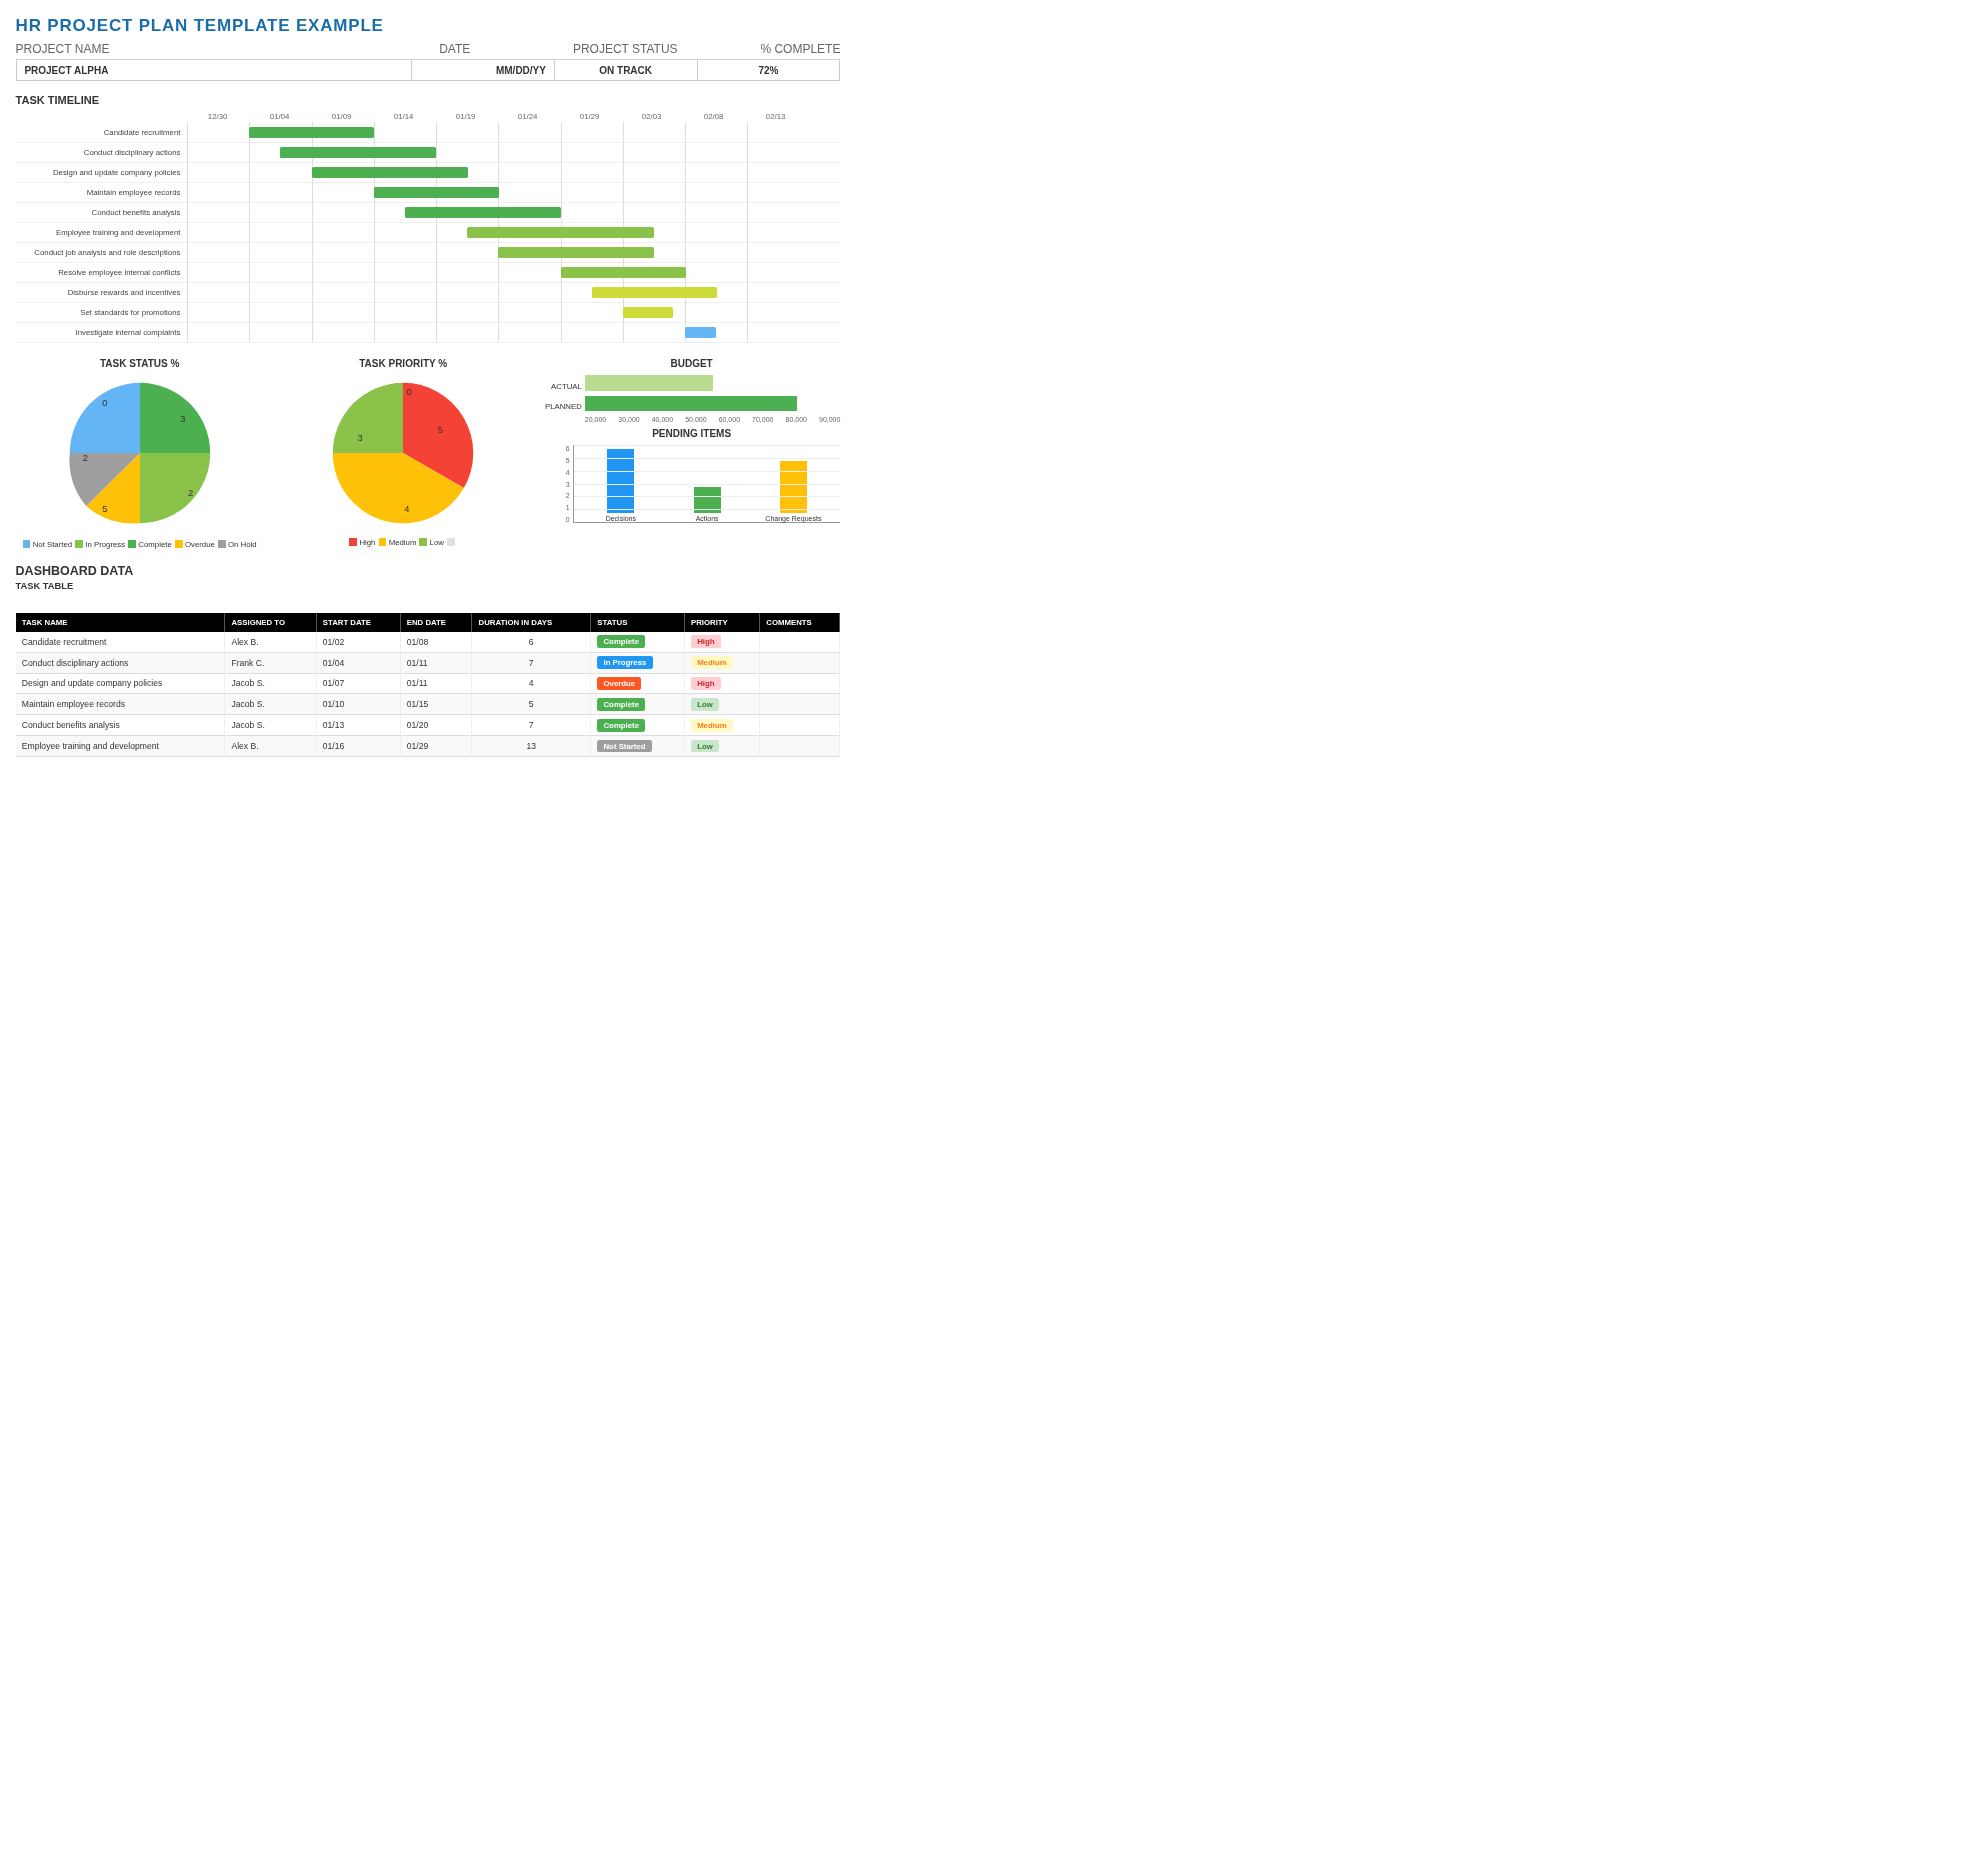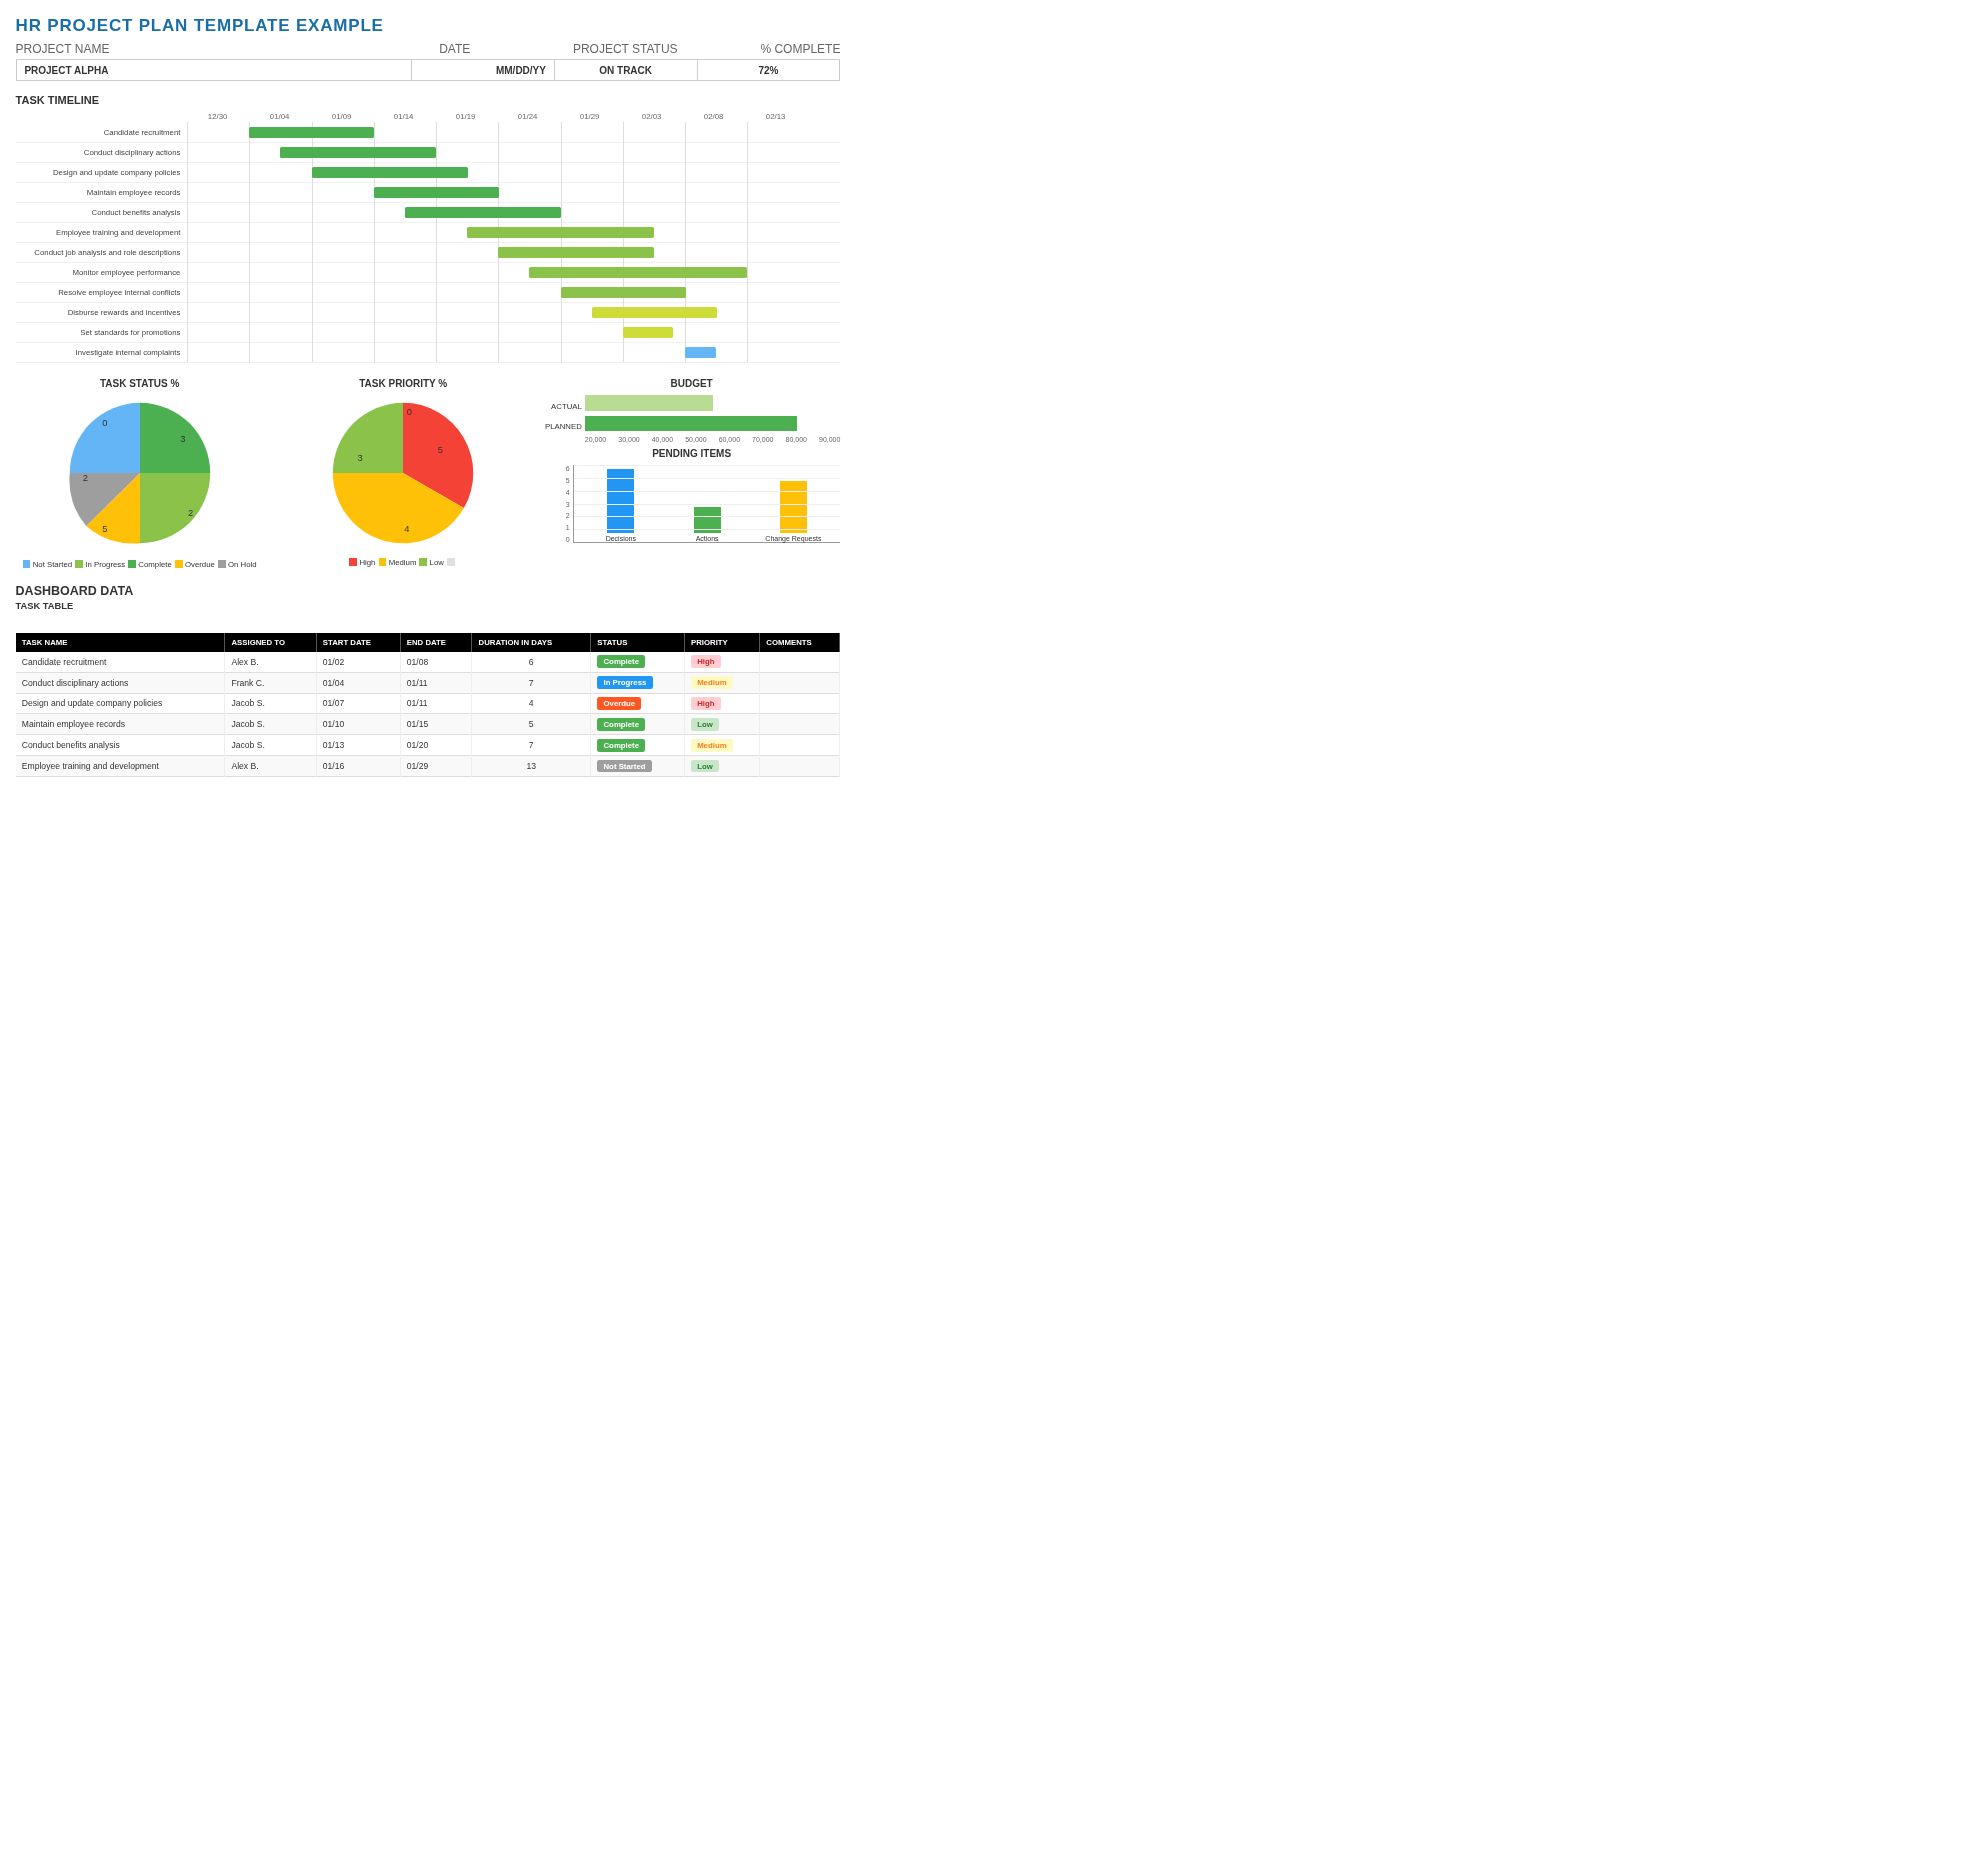--- a/index.html
+++ b/index.html
@@ -221,36 +221,20 @@
           <div style="position: absolute; left: 62px; top: 0px; bottom: 0px; width: 0.8px; background: rgb(221, 221, 221);"></div>
           <div style="position: absolute; left: 125px; top: 0px; bottom: 0px; width: 0.8px; background: rgb(221, 221, 221);"></div>
           <div style="position: absolute; left: 187px; top: 0px; bottom: 0px; width: 0.8px; background: rgb(221, 221, 221);"></div>
           <div style="position: absolute; left: 249px; top: 0px; bottom: 0px; width: 0.8px; background: rgb(221, 221, 221);"></div>
           <div style="position: absolute; left: 311px; top: 0px; bottom: 0px; width: 0.8px; background: rgb(221, 221, 221);"></div>
           <div style="position: absolute; left: 374px; top: 0px; bottom: 0px; width: 0.8px; background: rgb(221, 221, 221);"></div>
           <div style="position: absolute; left: 436px; top: 0px; bottom: 0px; width: 0.8px; background: rgb(221, 221, 221);"></div>
           <div style="position: absolute; left: 498px; top: 0px; bottom: 0px; width: 0.8px; background: rgb(221, 221, 221);"></div>
           <div style="position: absolute; left: 560px; top: 0px; bottom: 0px; width: 0.8px; background: rgb(221, 221, 221);"></div>
           <div class="gantt-bar bar-light-green" style="left: 311px; width: 156px;"></div>
-        </div>
-      </div>
-      <div class="gantt-row">
-        <div class="gantt-label">Monitor employee performance</div>
-        <div class="gantt-bars" style="width: 560px; position: relative; height: 20px; display: flex; align-items: center;">
-          <div style="position: absolute; left: 0px; top: 0px; bottom: 0px; width: 0.8px; background: rgb(221, 221, 221);"></div>
-          <div style="position: absolute; left: 62px; top: 0px; bottom: 0px; width: 0.8px; background: rgb(221, 221, 221);"></div>
-          <div style="position: absolute; left: 125px; top: 0px; bottom: 0px; width: 0.8px; background: rgb(221, 221, 221);"></div>
-          <div style="position: absolute; left: 187px; top: 0px; bottom: 0px; width: 0.8px; background: rgb(221, 221, 221);"></div>
-          <div style="position: absolute; left: 249px; top: 0px; bottom: 0px; width: 0.8px; background: rgb(221, 221, 221);"></div>
-          <div style="position: absolute; left: 311px; top: 0px; bottom: 0px; width: 0.8px; background: rgb(221, 221, 221);"></div>
-          <div style="position: absolute; left: 374px; top: 0px; bottom: 0px; width: 0.8px; background: rgb(221, 221, 221);"></div>
-          <div style="position: absolute; left: 436px; top: 0px; bottom: 0px; width: 0.8px; background: rgb(221, 221, 221);"></div>
-          <div style="position: absolute; left: 498px; top: 0px; bottom: 0px; width: 0.8px; background: rgb(221, 221, 221);"></div>
-          <div style="position: absolute; left: 560px; top: 0px; bottom: 0px; width: 0.8px; background: rgb(221, 221, 221);"></div>
-          <div class="gantt-bar bar-light-green" style="left: 342px; width: 218px;"></div>
         </div>
       </div>
       <div class="gantt-row">
         <div class="gantt-label">Resolve employee internal conflicts</div>
         <div class="gantt-bars" style="width: 560px; position: relative; height: 20px; display: flex; align-items: center;">
           <div style="position: absolute; left: 0px; top: 0px; bottom: 0px; width: 0.8px; background: rgb(221, 221, 221);"></div>
           <div style="position: absolute; left: 62px; top: 0px; bottom: 0px; width: 0.8px; background: rgb(221, 221, 221);"></div>
           <div style="position: absolute; left: 125px; top: 0px; bottom: 0px; width: 0.8px; background: rgb(221, 221, 221);"></div>
           <div style="position: absolute; left: 187px; top: 0px; bottom: 0px; width: 0.8px; background: rgb(221, 221, 221);"></div>
           <div style="position: absolute; left: 249px; top: 0px; bottom: 0px; width: 0.8px; background: rgb(221, 221, 221);"></div>

